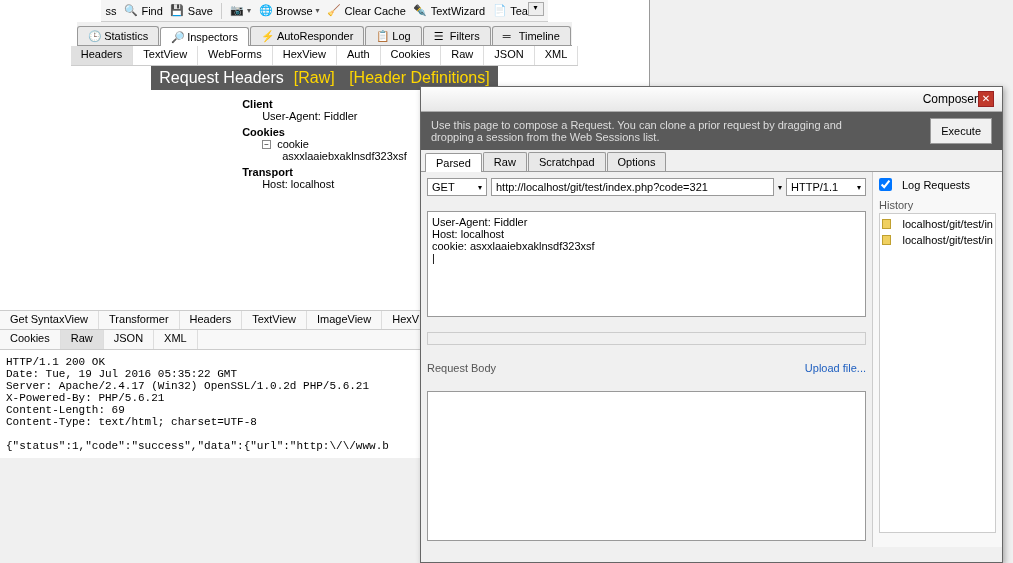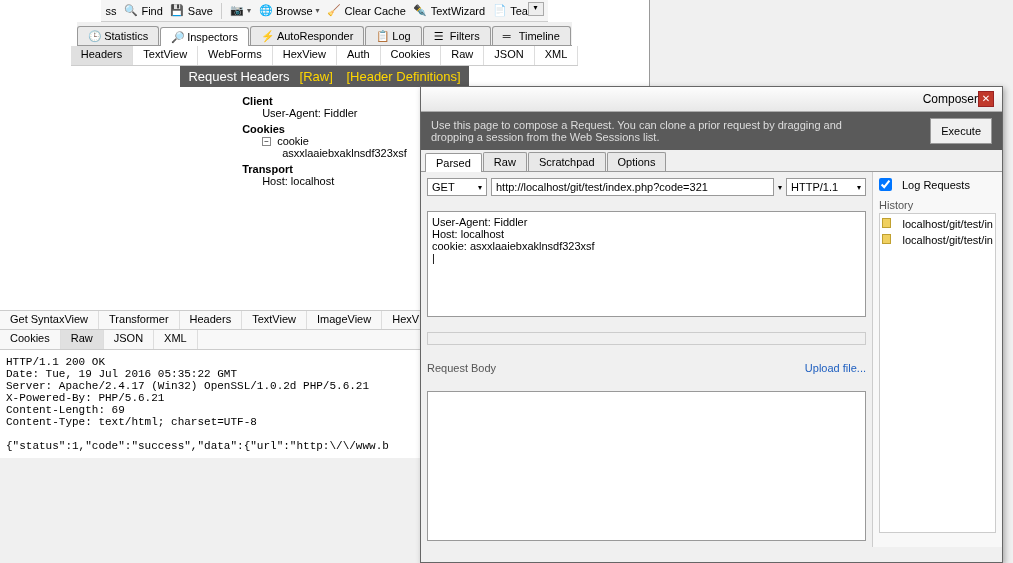--- a/index.html
+++ b/index.html
@@ -77,21 +77,21 @@
   font-size: 11px;
 }
 .sub-tab.active {
   background: #e0e0e0;
 }
 
 .section-header {
   background: #5a5a5a;
   color: #fff;
   padding: 3px 8px;
-  font-size: 13px;
+  font-size: 16px;
   display: flex;
   justify-content: space-between;
 }
 .section-header .links a {
   color: #ffd700;
   text-decoration: none;
   margin-left: 10px;
 }
 
 .req-body {
@@ -273,20 +273,21 @@
 .req-body-box {
   border:1px solid #999;
   background:#fff;
   flex:1;
   min-height:150px;
 }
 .log-check { display:flex; align-items:center; gap:10px; font-size:11px;}
 .history-lbl { color:#555; margin-top:8px; font-size:11px;}
 .history-item {
   display:flex;
+  align-items:center;
   gap:12px;
   font-size:11px;
   padding:2px 0;
   cursor:pointer;
   white-space:nowrap;
   overflow:hidden;
 }
 .hist-icon { width:14px; height:10px; background:#f0d060; border:1px solid #c0a030; display:inline-block;}
 .chevron-btn{
   position:absolute;

